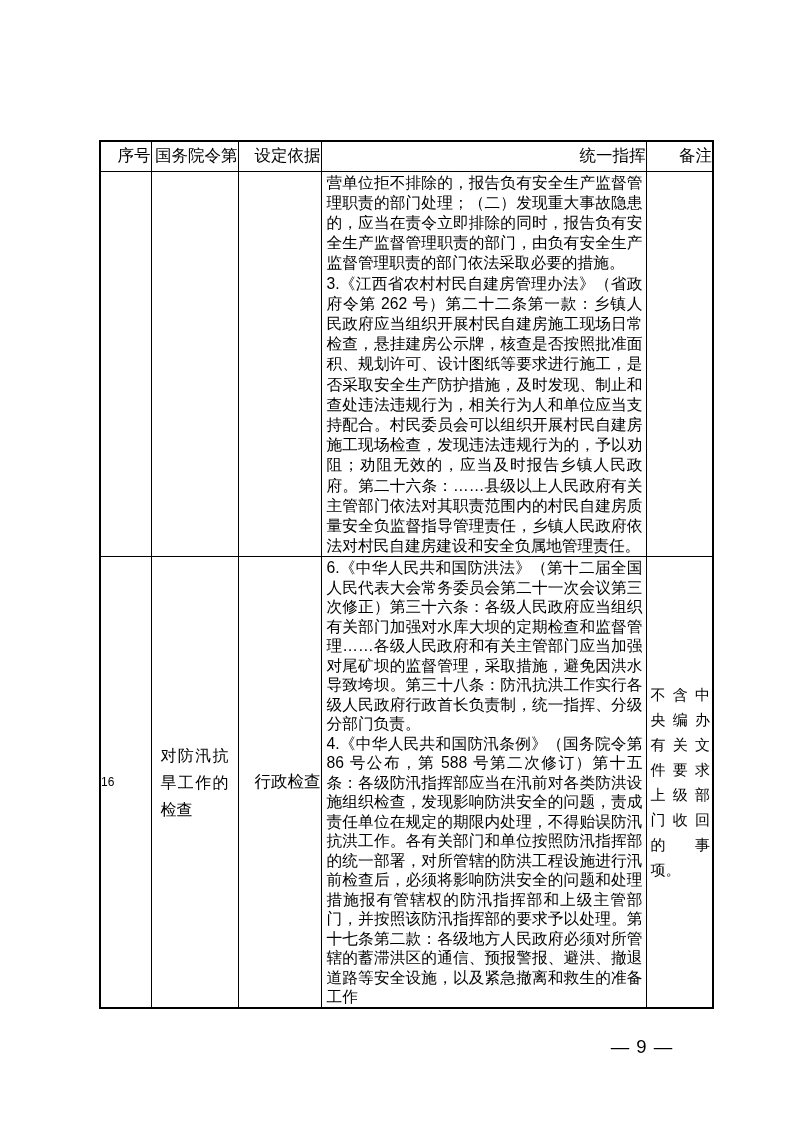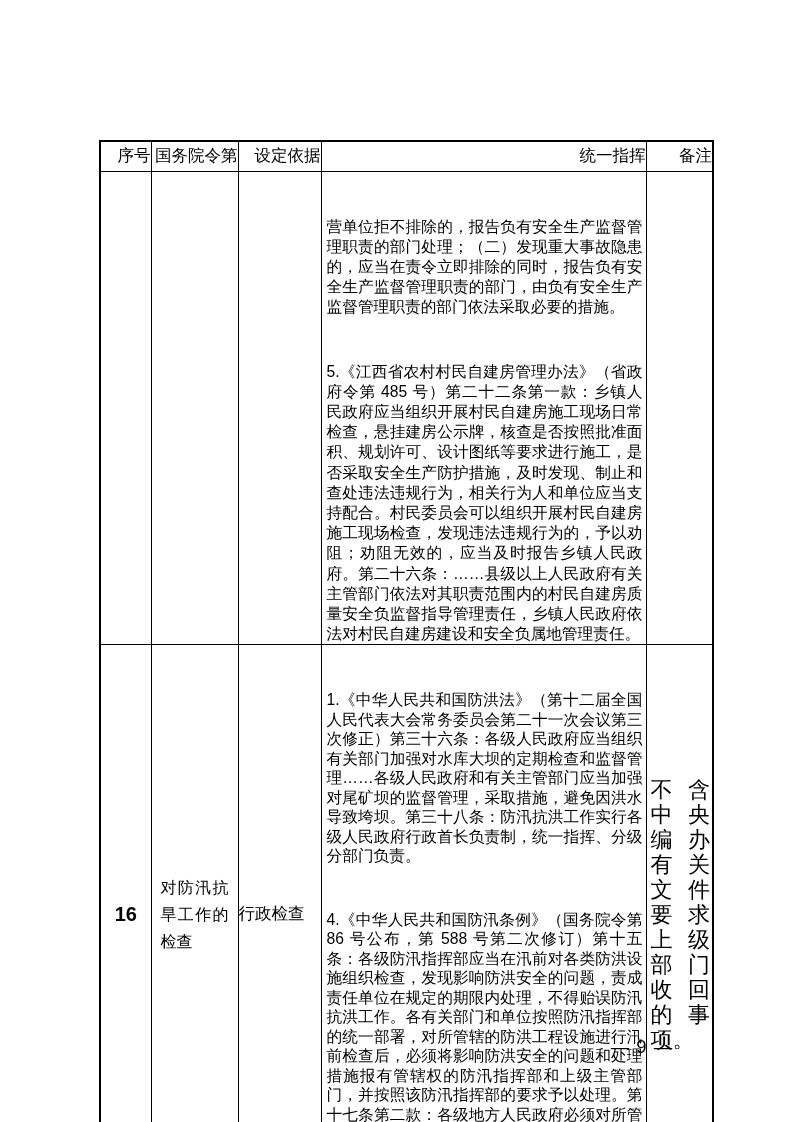--- a/index.html
+++ b/index.html
@@ -32,53 +32,52 @@
   .doc-table thead tr { height: 30px; }
   .doc-table th {
     font-weight: normal;
     font-size: 16.5px;
     text-align: right;
     vertical-align: middle;
   }
   tr.row-a { height: 385px; }
   tr.row-b { height: 430px; }
   td.cell-seq {
-    text-align: center;
+    text-align: left;
     vertical-align: middle;
-    font-size: 20px;
-    font-weight: bold;
+    font-size: 12px;
   }
   td.cell-name {
     vertical-align: middle;
     font-size: 16px;
     line-height: 27px;
     text-align: justify;
     text-justify: inter-character;
     padding: 0 9px;
   }
   td.cell-type {
-    text-align: left;
+    text-align: right;
     vertical-align: middle;
     font-size: 16.5px;
   }
   td.cell-basis {
     vertical-align: top;
     text-align: justify;
     text-justify: inter-character;
     font-size: 15.7px;
     padding: 1px 3px 0 5px;
   }
   tr.row-a td.cell-basis { line-height: 20.2px; }
   tr.row-b td.cell-basis { line-height: 19.5px; }
-  td.cell-basis .para { display: block; margin-top: 44px; }
+  td.cell-basis .para { display: block; }
   td.cell-note {
     vertical-align: middle;
     text-align: justify;
     text-justify: inter-character;
-    font-size: 22px;
+    font-size: 15px;
     line-height: 25px;
     padding: 0 2px 0 4px;
   }
   .page-number {
     position: absolute;
     left: 577px; top: 1036px;
     width: 130px;
     text-align: center;
     font-size: 18.5px;
     letter-spacing: 1px;
@@ -107,30 +106,30 @@
         <th>备注</th>
       </tr>
     </thead>
     <tbody>
       <tr class="row-a">
         <td class="cell-seq"></td>
         <td class="cell-name"></td>
         <td class="cell-type"></td>
         <td class="cell-basis">
           <span class="para">营单位拒不排除的，报告负有安全生产监督管理职责的部门处理；（二）发现重大事故隐患的，应当在责令立即排除的同时，报告负有安全生产监督管理职责的部门，由负有安全生产监督管理职责的部门依法采取必要的措施。</span>
-          <span class="para">5.《江西省农村村民自建房管理办法》（省政府令第 485 号）第二十二条第一款：乡镇人民政府应当组织开展村民自建房施工现场日常检查，悬挂建房公示牌，核查是否按照批准面积、规划许可、设计图纸等要求进行施工，是否采取安全生产防护措施，及时发现、制止和查处违法违规行为，相关行为人和单位应当支持配合。村民委员会可以组织开展村民自建房施工现场检查，发现违法违规行为的，予以劝阻；劝阻无效的，应当及时报告乡镇人民政府。第二十六条：……县级以上人民政府有关主管部门依法对其职责范围内的村民自建房质量安全负监督指导管理责任，乡镇人民政府依法对村民自建房建设和安全负属地管理责任。</span>
+          <span class="para">3.《江西省农村村民自建房管理办法》（省政府令第 262 号）第二十二条第一款：乡镇人民政府应当组织开展村民自建房施工现场日常检查，悬挂建房公示牌，核查是否按照批准面积、规划许可、设计图纸等要求进行施工，是否采取安全生产防护措施，及时发现、制止和查处违法违规行为，相关行为人和单位应当支持配合。村民委员会可以组织开展村民自建房施工现场检查，发现违法违规行为的，予以劝阻；劝阻无效的，应当及时报告乡镇人民政府。第二十六条：……县级以上人民政府有关主管部门依法对其职责范围内的村民自建房质量安全负监督指导管理责任，乡镇人民政府依法对村民自建房建设和安全负属地管理责任。</span>
         </td>
         <td class="cell-note"></td>
       </tr>
       <tr class="row-b">
         <td class="cell-seq">16</td>
         <td class="cell-name">对防汛抗旱工作的检查</td>
         <td class="cell-type">行政检查</td>
         <td class="cell-basis">
-          <span class="para">1.《中华人民共和国防洪法》（第十二届全国人民代表大会常务委员会第二十一次会议第三次修正）第三十六条：各级人民政府应当组织有关部门加强对水库大坝的定期检查和监督管理……各级人民政府和有关主管部门应当加强对尾矿坝的监督管理，采取措施，避免因洪水导致垮坝。第三十八条：防汛抗洪工作实行各级人民政府行政首长负责制，统一指挥、分级分部门负责。</span>
+          <span class="para">6.《中华人民共和国防洪法》（第十二届全国人民代表大会常务委员会第二十一次会议第三次修正）第三十六条：各级人民政府应当组织有关部门加强对水库大坝的定期检查和监督管理……各级人民政府和有关主管部门应当加强对尾矿坝的监督管理，采取措施，避免因洪水导致垮坝。第三十八条：防汛抗洪工作实行各级人民政府行政首长负责制，统一指挥、分级分部门负责。</span>
           <span class="para">4.《中华人民共和国防汛条例》（国务院令第 86 号公布，第 588 号第二次修订）第十五条：各级防汛指挥部应当在汛前对各类防洪设施组织检查，发现影响防洪安全的问题，责成责任单位在规定的期限内处理，不得贻误防汛抗洪工作。各有关部门和单位按照防汛指挥部的统一部署，对所管辖的防洪工程设施进行汛前检查后，必须将影响防洪安全的问题和处理措施报有管辖权的防汛指挥部和上级主管部门，并按照该防汛指挥部的要求予以处理。第十七条第二款：各级地方人民政府必须对所管辖的蓄滞洪区的通信、预报警报、避洪、撤退道路等安全设施，以及紧急撤离和救生的准备工作</span>
         </td>
         <td class="cell-note">不含中央编办有关文件要求上级部门收回的事项。</td>
       </tr>
     </tbody>
   </table>
 
   <div class="page-number">— 9 —</div>
 
 </div>

